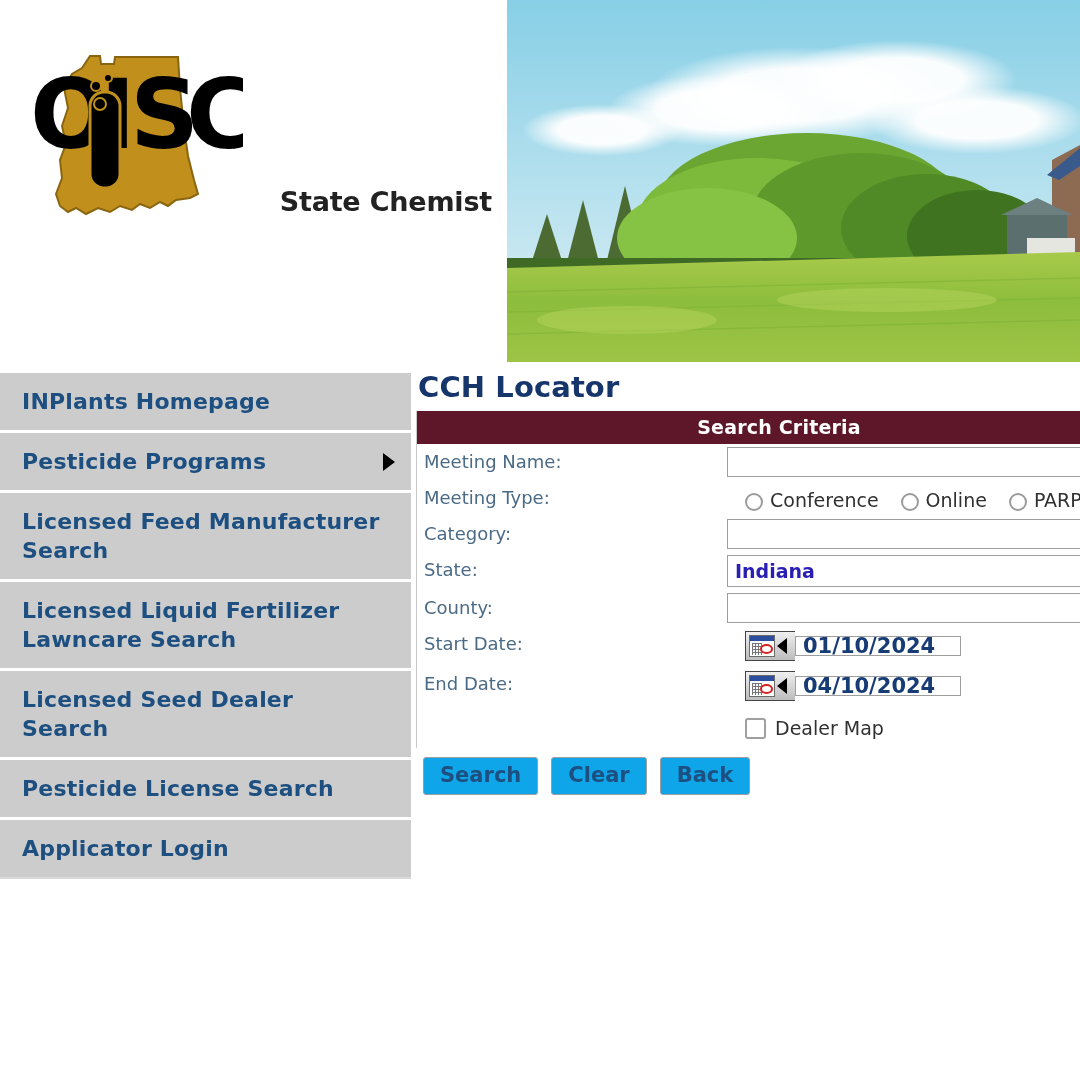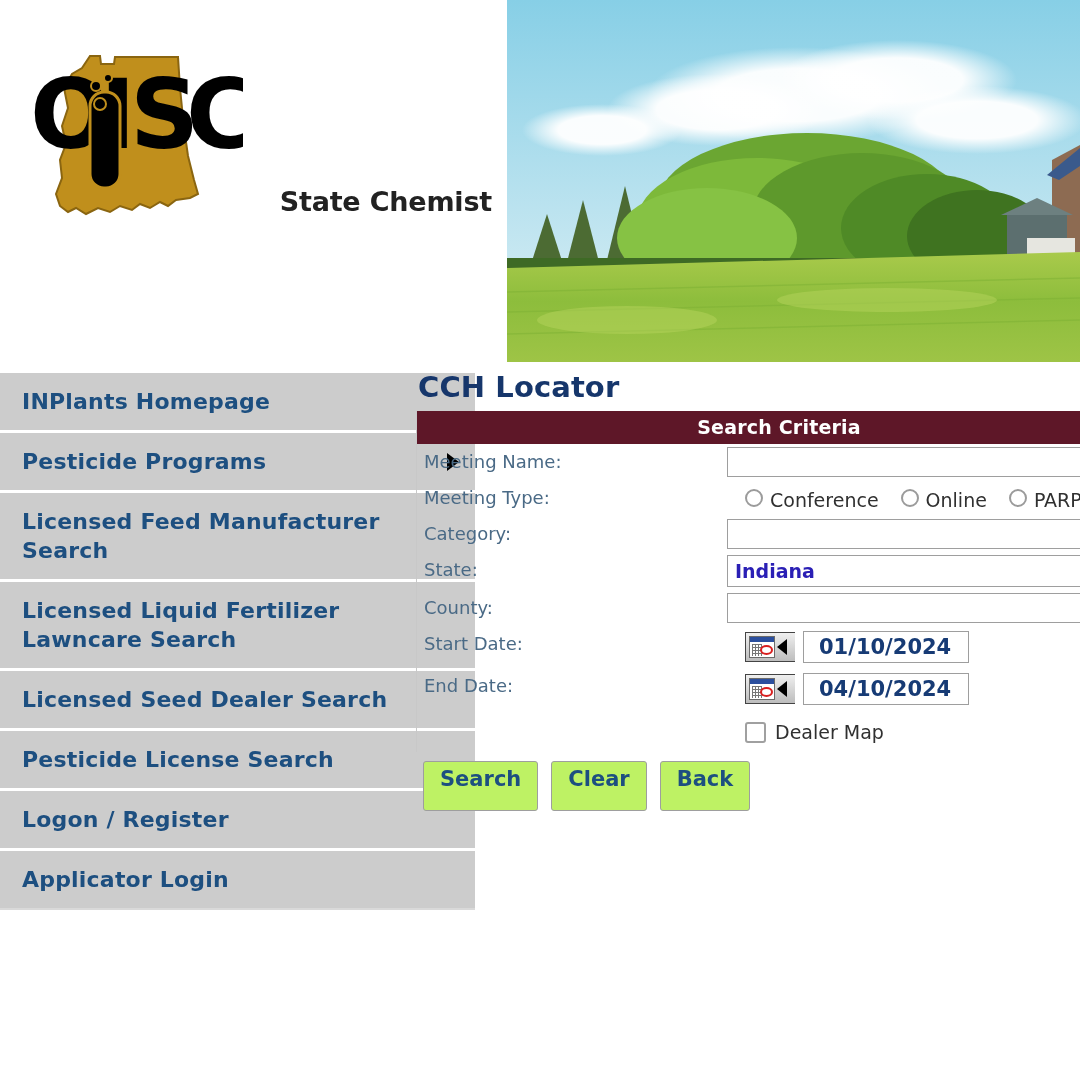--- a/index.html
+++ b/index.html
@@ -62,21 +62,21 @@
     overflow: hidden;
     background: #a7dced;
   }
   #banner svg { display:block; }
 
   
   #sidebar {
     position: absolute;
     left: 0px;
     top: 373px;
-    width: 475px;
+    width: 411px;
     border-bottom: 2px solid #d9d9d9;
   }
   .nav-item {
     position: relative;
     background: #cccccc;
     border-bottom: 3px solid #ffffff;
     padding: 14px 30px 14px 22px;
     color: #1d4f80;
     font-weight: 700;
     font-size: 22px;
@@ -171,21 +171,21 @@
     line-height: 27px;
     overflow: hidden;
     white-space: nowrap;
   }
   .radio-wrap {
     display: flex;
     align-items: center;
     padding: 6px 0 2px 18px;
     white-space: nowrap;
   }
-  .radio-opt { display: flex; align-items: flex-start; margin-right: 22px; }
+  .radio-opt { display: flex; align-items: flex-end; margin-right: 22px; }
   .radio-dot {
     width: 18px; height: 18px;
     border: 2px solid #9b9b9b;
     border-radius: 50%;
     background: #ffffff;
     box-sizing: border-box;
     margin-right: 7px;
     flex: 0 0 18px;
   }
   .radio-label { font-size: 19px; color: #303030; }
@@ -223,54 +223,54 @@
   }
   .cal-arrow {
     width: 0; height: 0;
     border-top: 8px solid transparent;
     border-bottom: 8px solid transparent;
     border-right: 10px solid #000;
     margin-left: 2px;
   }
   .date-input {
     box-sizing: border-box;
-    width: 166px; height: 32px;
-    margin-left: 8px;
+    width: 166px; height: 20px;
+    margin-left: 0;
     border: 1px solid #9e9e9e;
     background: #ffffff;
     font-family: "DejaVu Sans", "Liberation Sans", sans-serif;
     font-weight: 700;
     font-size: 21px;
     color: #173b75;
-    padding: 2px 15px;
+    padding: 2px 7px;
     outline: none;
   }
   .check-row { display: flex; align-items: center; padding: 8px 0 6px 18px; }
   .check-box {
     width: 21px; height: 21px;
     border: 2px solid #a0a0a0;
     border-radius: 3px;
     background: #ffffff;
     box-sizing: border-box;
     margin-right: 9px;
     flex: 0 0 21px;
     cursor: pointer;
   }
   .check-label { font-size: 19px; color: #303030; }
 
   #button-bar { display: flex; padding: 9px 0 0 7px; }
   .btn {
-    background: #bef264;
+    background: #0ea5e9;
     border: 1px solid #9e9e9e;
     border-radius: 3px;
     color: #1d4f80;
     font-family: "DejaVu Sans", "Liberation Sans", sans-serif;
     font-weight: 700;
     font-size: 21px;
-    padding: 5px 16px 18px 16px;
+    padding: 5px 16px 6px 16px;
     margin-right: 13px;
     cursor: pointer;
     line-height: 25px;
   }
 </style>
 </head>
 <body>
 
 <div id="header">
 
@@ -384,23 +384,20 @@
   <div class="nav-item">
     <span>Licensed Liquid Fertilizer Lawncare Search</span>
   </div>
   <div class="nav-item">
     <span>Licensed Seed Dealer Search</span>
   </div>
   <div class="nav-item">
     <span>Pesticide License Search</span>
   </div>
   <div class="nav-item">
-    <span>Logon / Register</span>
-  </div>
-  <div class="nav-item">
     <span>Applicator Login</span>
   </div>
 </nav>
 
 <main id="content">
 
   <h1 id="page-title">CCH Locator</h1>
 
   <div id="criteria-table">
     <div id="criteria-bar">Search Criteria</div>

